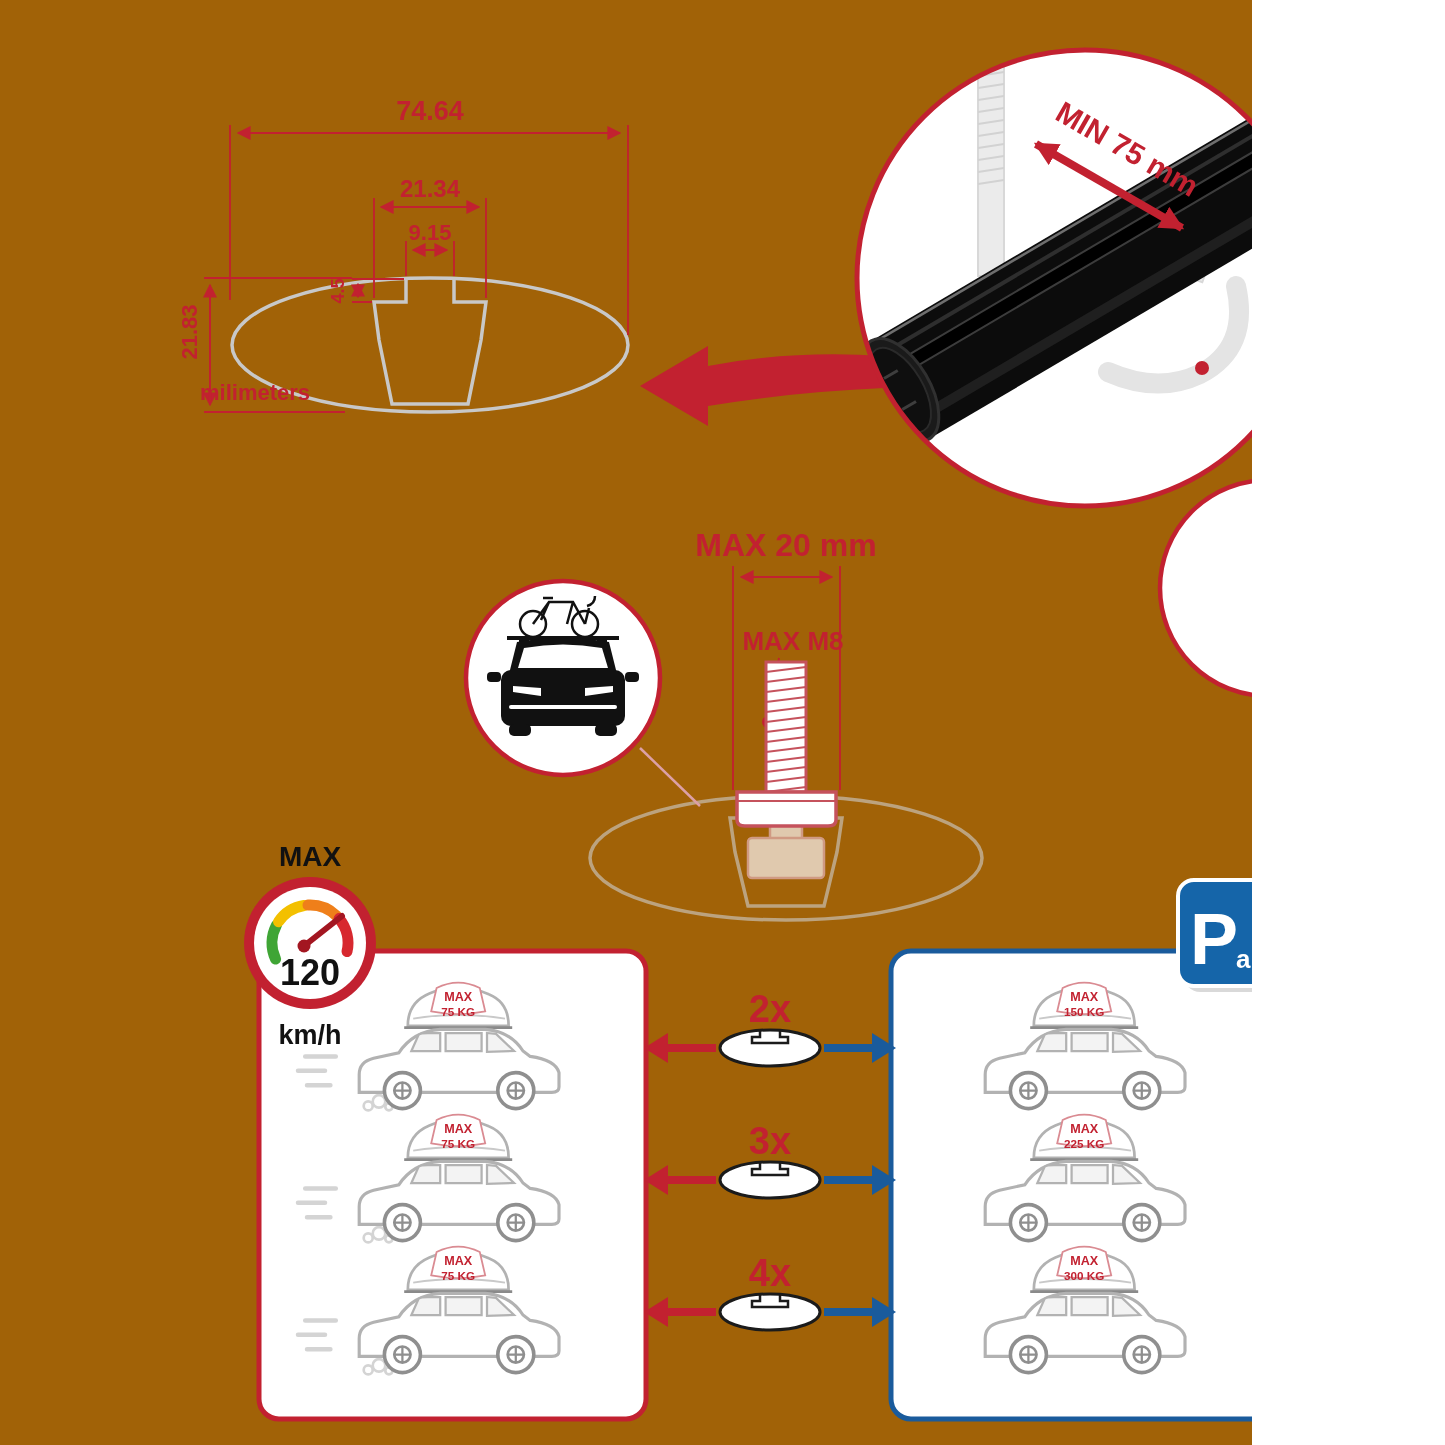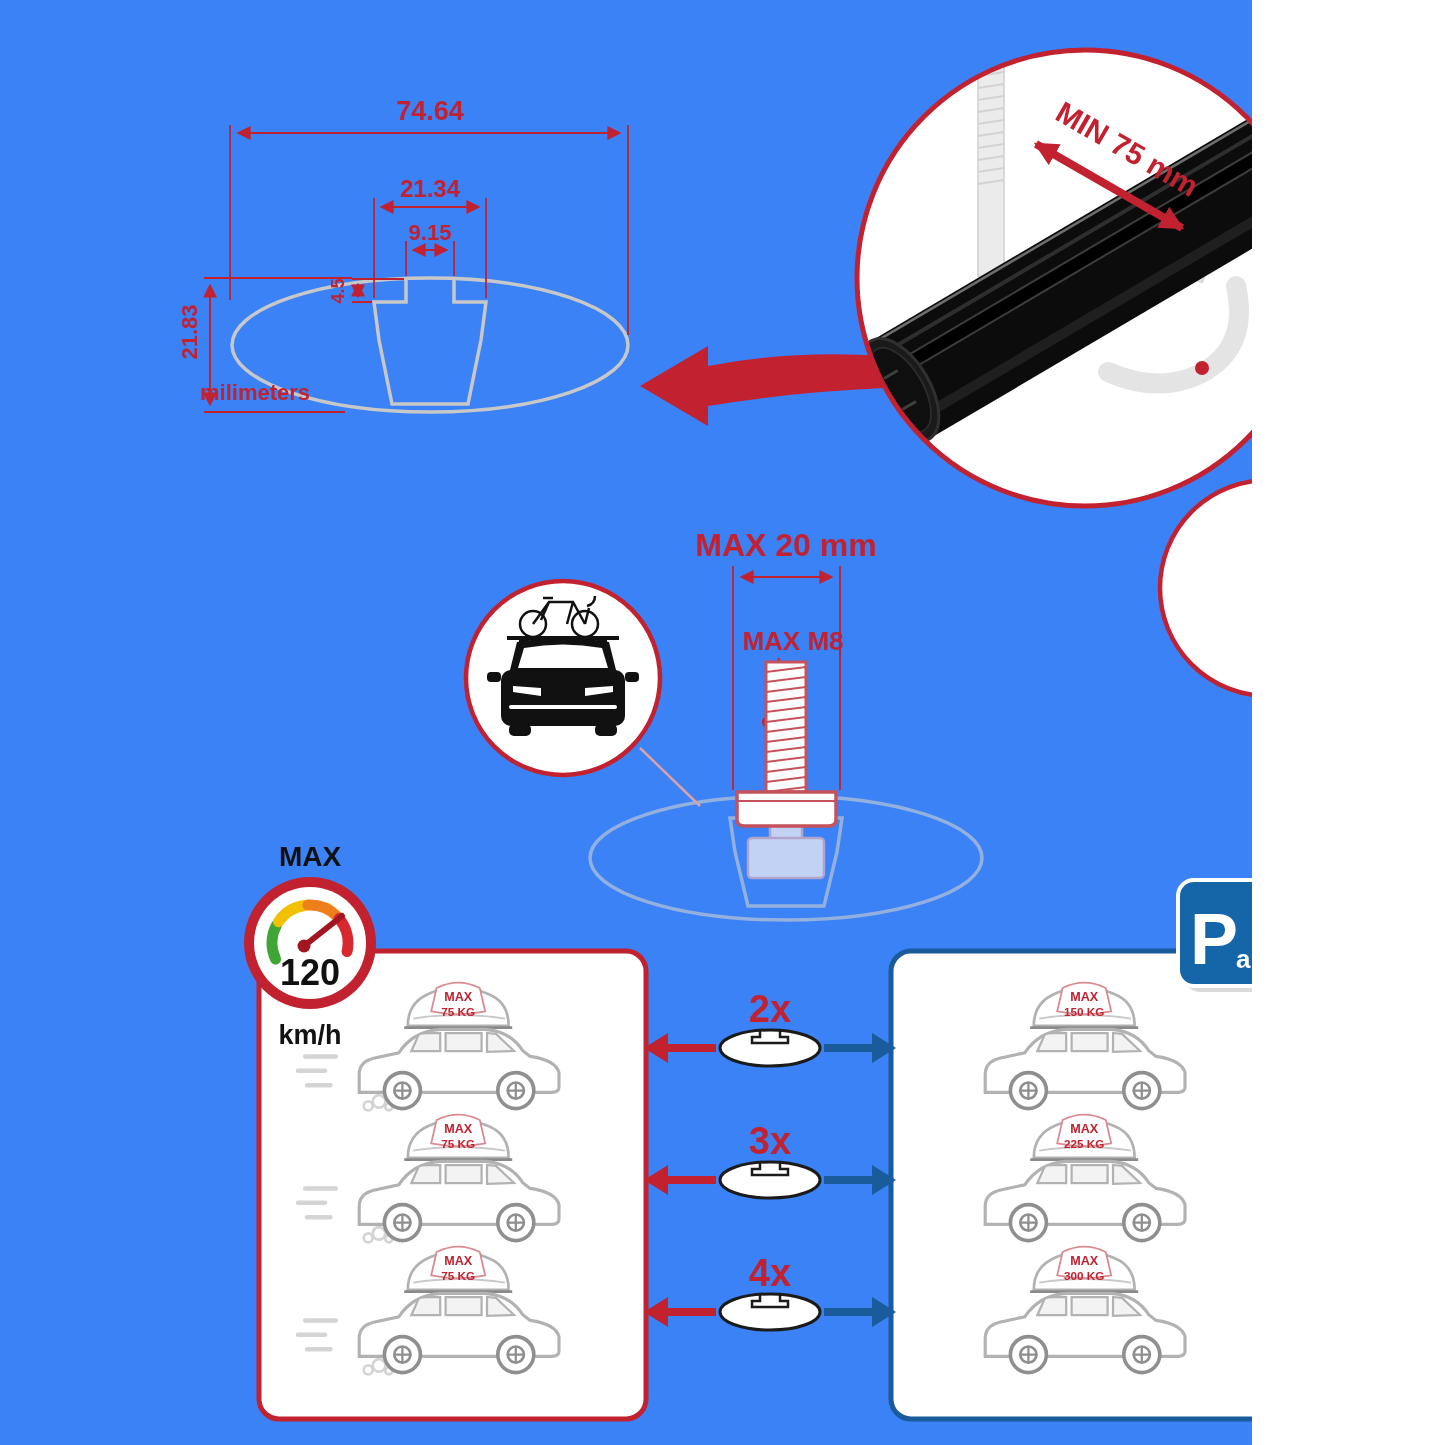--- a/index.html
+++ b/index.html
@@ -1,16 +1,16 @@
 <!DOCTYPE html>
 <html style="--red: #c22130; --blue: #1a5b9c;"><head>
 <meta charset="utf-8">
 <style>
   html,body{margin:0;padding:0;background:#fff}
-  .canvas{position:relative;width:1252px;height:1445px;background:#3b82f6;overflow:hidden}
+  .canvas{position:relative;width:1252px;height:1445px;background:#a16207;overflow:hidden}
   svg text{font-family:"Liberation Sans", sans-serif}
   .dim-t{fill:var(--red,#c22130);font-weight:bold}
   .red-t{fill:var(--red,#c22130);font-weight:bold}
   .blk-t{fill:#111;font-weight:bold}
   .wht-t{fill:#fff;font-weight:bold}
   .dim-l{stroke:var(--red,#c22130);stroke-width:2;fill:none}
   .ext-l{stroke:var(--red,#c22130);stroke-width:1.8;fill:none}
 </style>
 </head>
 <body>

